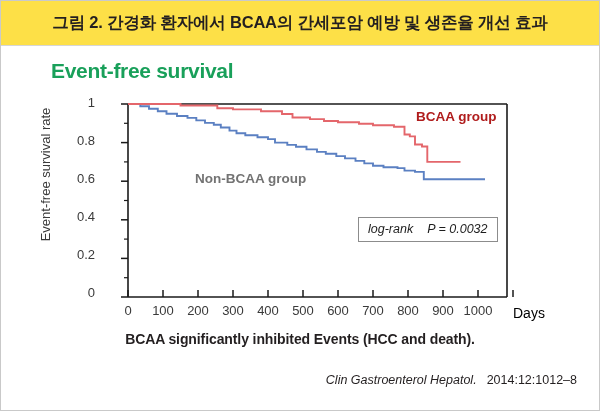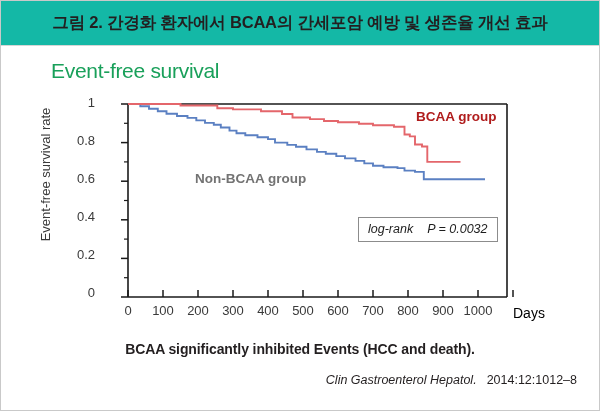--- a/index.html
+++ b/index.html
@@ -13,41 +13,41 @@
     position:relative;
     width:600px;height:411px;
     box-sizing:border-box;
     border:1px solid #c9c9c9;
     background:#ffffff;
   }
   
   #header-bar{
     position:absolute;left:0;top:0;
     width:598px;height:45px;
-    background:#14b8a6;
+    background:#fde047;
     border-bottom:1px solid #d6d6d6;
     display:flex;align-items:center;justify-content:center;
     box-sizing:border-box;
   }
   #header-title{
     font-size:16.5px;
     font-weight:bold;
     color:#231f20;
     letter-spacing:-0.2px;
     white-space:nowrap;
   }
   
   #figure{
     position:absolute;left:0;top:46px;
     width:598px;height:363px;
     background:#ffffff;
   }
   #chart-title{
     position:absolute;left:50px;top:12px;
-    font-size:21px;font-weight:normal;
+    font-size:21px;font-weight:bold;
     color:#19a05a;
     letter-spacing:-0.3px;
   }
   
   #plot-wrap{
     position:absolute;
     left:0;top:0;width:598px;height:290px;
   }
   #ylabel{
     position:absolute;
@@ -96,21 +96,21 @@
     border:1px solid #8c8c8c;
     background:#ffffff;
     font-size:12.5px;color:#1d1d1d;
     white-space:nowrap;
     font-style:italic;
   }
   #stat-box .gap{display:inline-block;width:14px;}
   
   #caption{
     position:absolute;
-    left:0;top:294px;width:598px;
+    left:0;top:284px;width:598px;
     text-align:center;
     font-size:14px;font-weight:bold;color:#231f20;
     letter-spacing:-0.1px;
   }
   #citation{
     position:absolute;
     left:0;top:326px;width:576px;
     text-align:right;
     font-size:12.5px;color:#231f20;
     white-space:nowrap;

